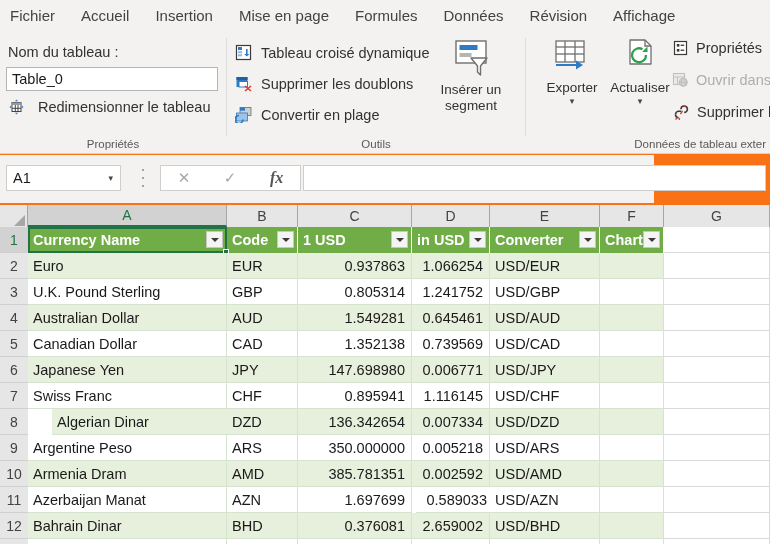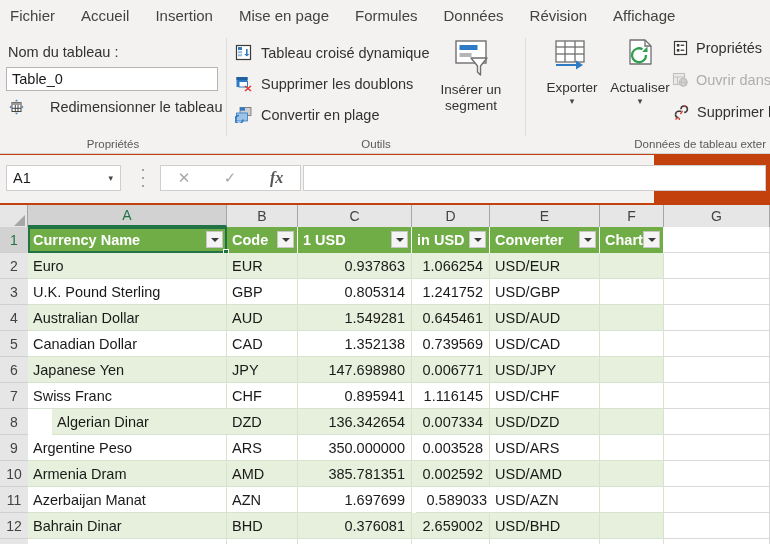--- a/index.html
+++ b/index.html
@@ -3,21 +3,21 @@
 <meta charset="utf-8">
 <style>
   * { box-sizing: border-box; margin:0; padding:0; }
   html, body {
     width:770px; height:544px;
     overflow:hidden;
     background:#ffffff;
     font-family:"Liberation Sans", sans-serif;
     -webkit-font-smoothing: antialiased;
   }
-  #app { position:relative; width:770px; height:544px; background:#c2410c; }
+  #app { position:relative; width:770px; height:544px; background:#f97316; }
 
   
   .tabbar {
     position:absolute; left:0; top:0; width:770px; height:32px;
     background:#f3f2f1;
     display:flex; align-items:center;
   }
   .tab {
     font-size:15px; color:#444340;
     padding:0 13px; height:32px; line-height:32px;
@@ -49,21 +49,21 @@
   }
   .tablename-box {
     position:absolute; left:6px; top:35px; width:212px; height:24px;
     background:#ffffff; border:1px solid #b7b5b3;
     font-size:14.5px; color:#1a1a1a;
     padding:0 5px; line-height:22px;
     font-family:"Liberation Sans", sans-serif;
   }
   .resize-row {
     position:absolute; left:8px; top:67px;
-    display:flex; align-items:center; gap:25px; white-space:nowrap;
+    display:flex; align-items:center; gap:13px; white-space:nowrap;
   }
   .resize-row .lbl { font-size:14.5px; color:#333230; }
 
   
   #g-tools { left:227px; width:298px; }
   .tool-item {
     position:absolute; left:8px;
     display:flex; align-items:center; gap:8px; white-space:nowrap;
   }
   .tool-item .lbl { font-size:14.5px; color:#333230; }
@@ -540,21 +540,21 @@
           <div class="cell num" style="left: 270px; width: 114px;">136.342654</div>
           <div class="cell num" style="left: 384px; width: 78px;">0.007334</div>
           <div class="cell" style="left: 462px; width: 110px;">USD/DZD</div>
           <div class="cell" style="left: 572px; width: 64px;"></div>
           <div class="cell outside" style="left: 636px; width: 106px;"></div>
         </div>
         <div class="row plain">
           <div class="cell" style="left: 0px; width: 199px;">Argentine Peso</div>
           <div class="cell" style="left: 199px; width: 71px;">ARS</div>
           <div class="cell num" style="left: 270px; width: 114px;">350.000000</div>
-          <div class="cell num" style="left: 384px; width: 78px;">0.003528</div>
+          <div class="cell num" style="left: 384px; width: 78px;">0.005218</div>
           <div class="cell" style="left: 462px; width: 110px;">USD/ARS</div>
           <div class="cell" style="left: 572px; width: 64px;"></div>
           <div class="cell outside" style="left: 636px; width: 106px;"></div>
         </div>
         <div class="row band">
           <div class="cell" style="left: 0px; width: 199px;">Armenia Dram</div>
           <div class="cell" style="left: 199px; width: 71px;">AMD</div>
           <div class="cell num" style="left: 270px; width: 114px;">385.781351</div>
           <div class="cell num" style="left: 384px; width: 78px;">0.002592</div>
           <div class="cell" style="left: 462px; width: 110px;">USD/AMD</div>

